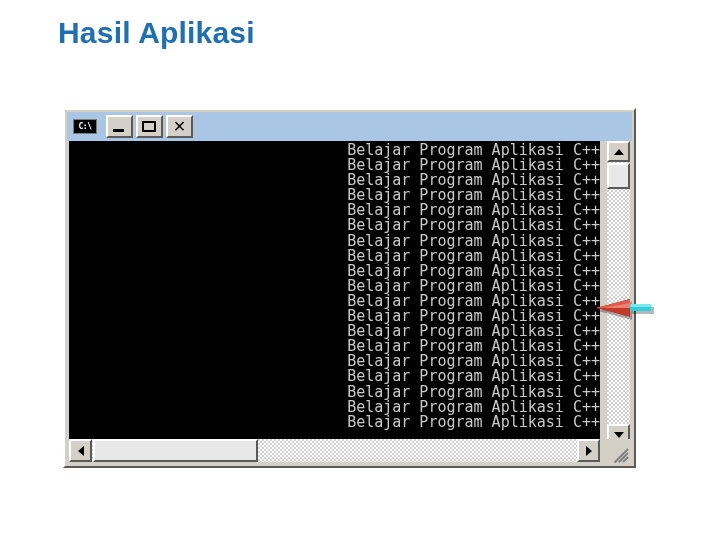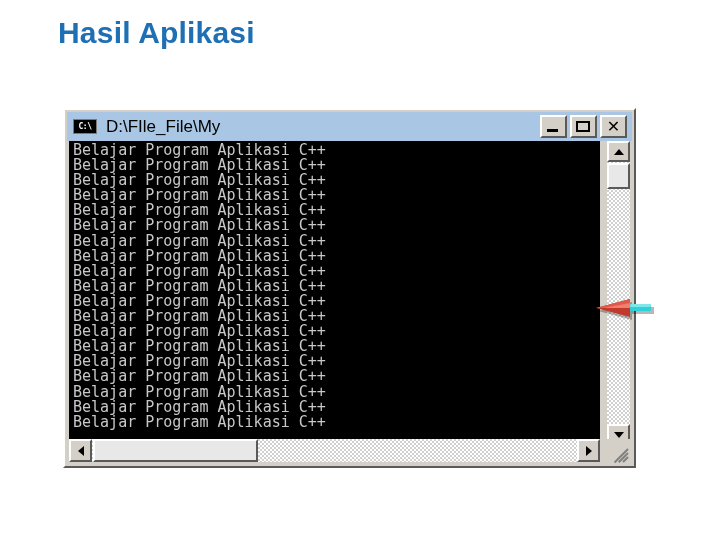--- a/index.html
+++ b/index.html
@@ -144,20 +144,21 @@
   }
 
   
   .client-area {
     position: absolute;
     left: 0;
     top: 29px;
     right: 0;
     bottom: 0;
     background: #d4d0c8;
+    text-align: right;
   }
 
   
   .console-screen {
     position: absolute;
     left: 2px;
     top: 0px;
     width: 531px;
     height: 304px;
     background: #000000;
@@ -341,21 +342,20 @@
 
 <div class="slide-title">Hasil Aplikasi</div>
 
 <div class="console-window">
   <div class="window-inner">
 
     <div class="titlebar">
       <div class="titlebar-icon">
         <span>C:\</span>
       </div>
-      <div class="titlebar-text">D:\FIle_File\My</div>
       <div class="titlebar-buttons">
         <div class="win-btn">
           <span class="glyph-min"></span>
         </div>
         <div class="win-btn">
           <span class="glyph-max"></span>
         </div>
         <div class="win-btn">
           <span class="glyph-close">✕</span>
         </div>

